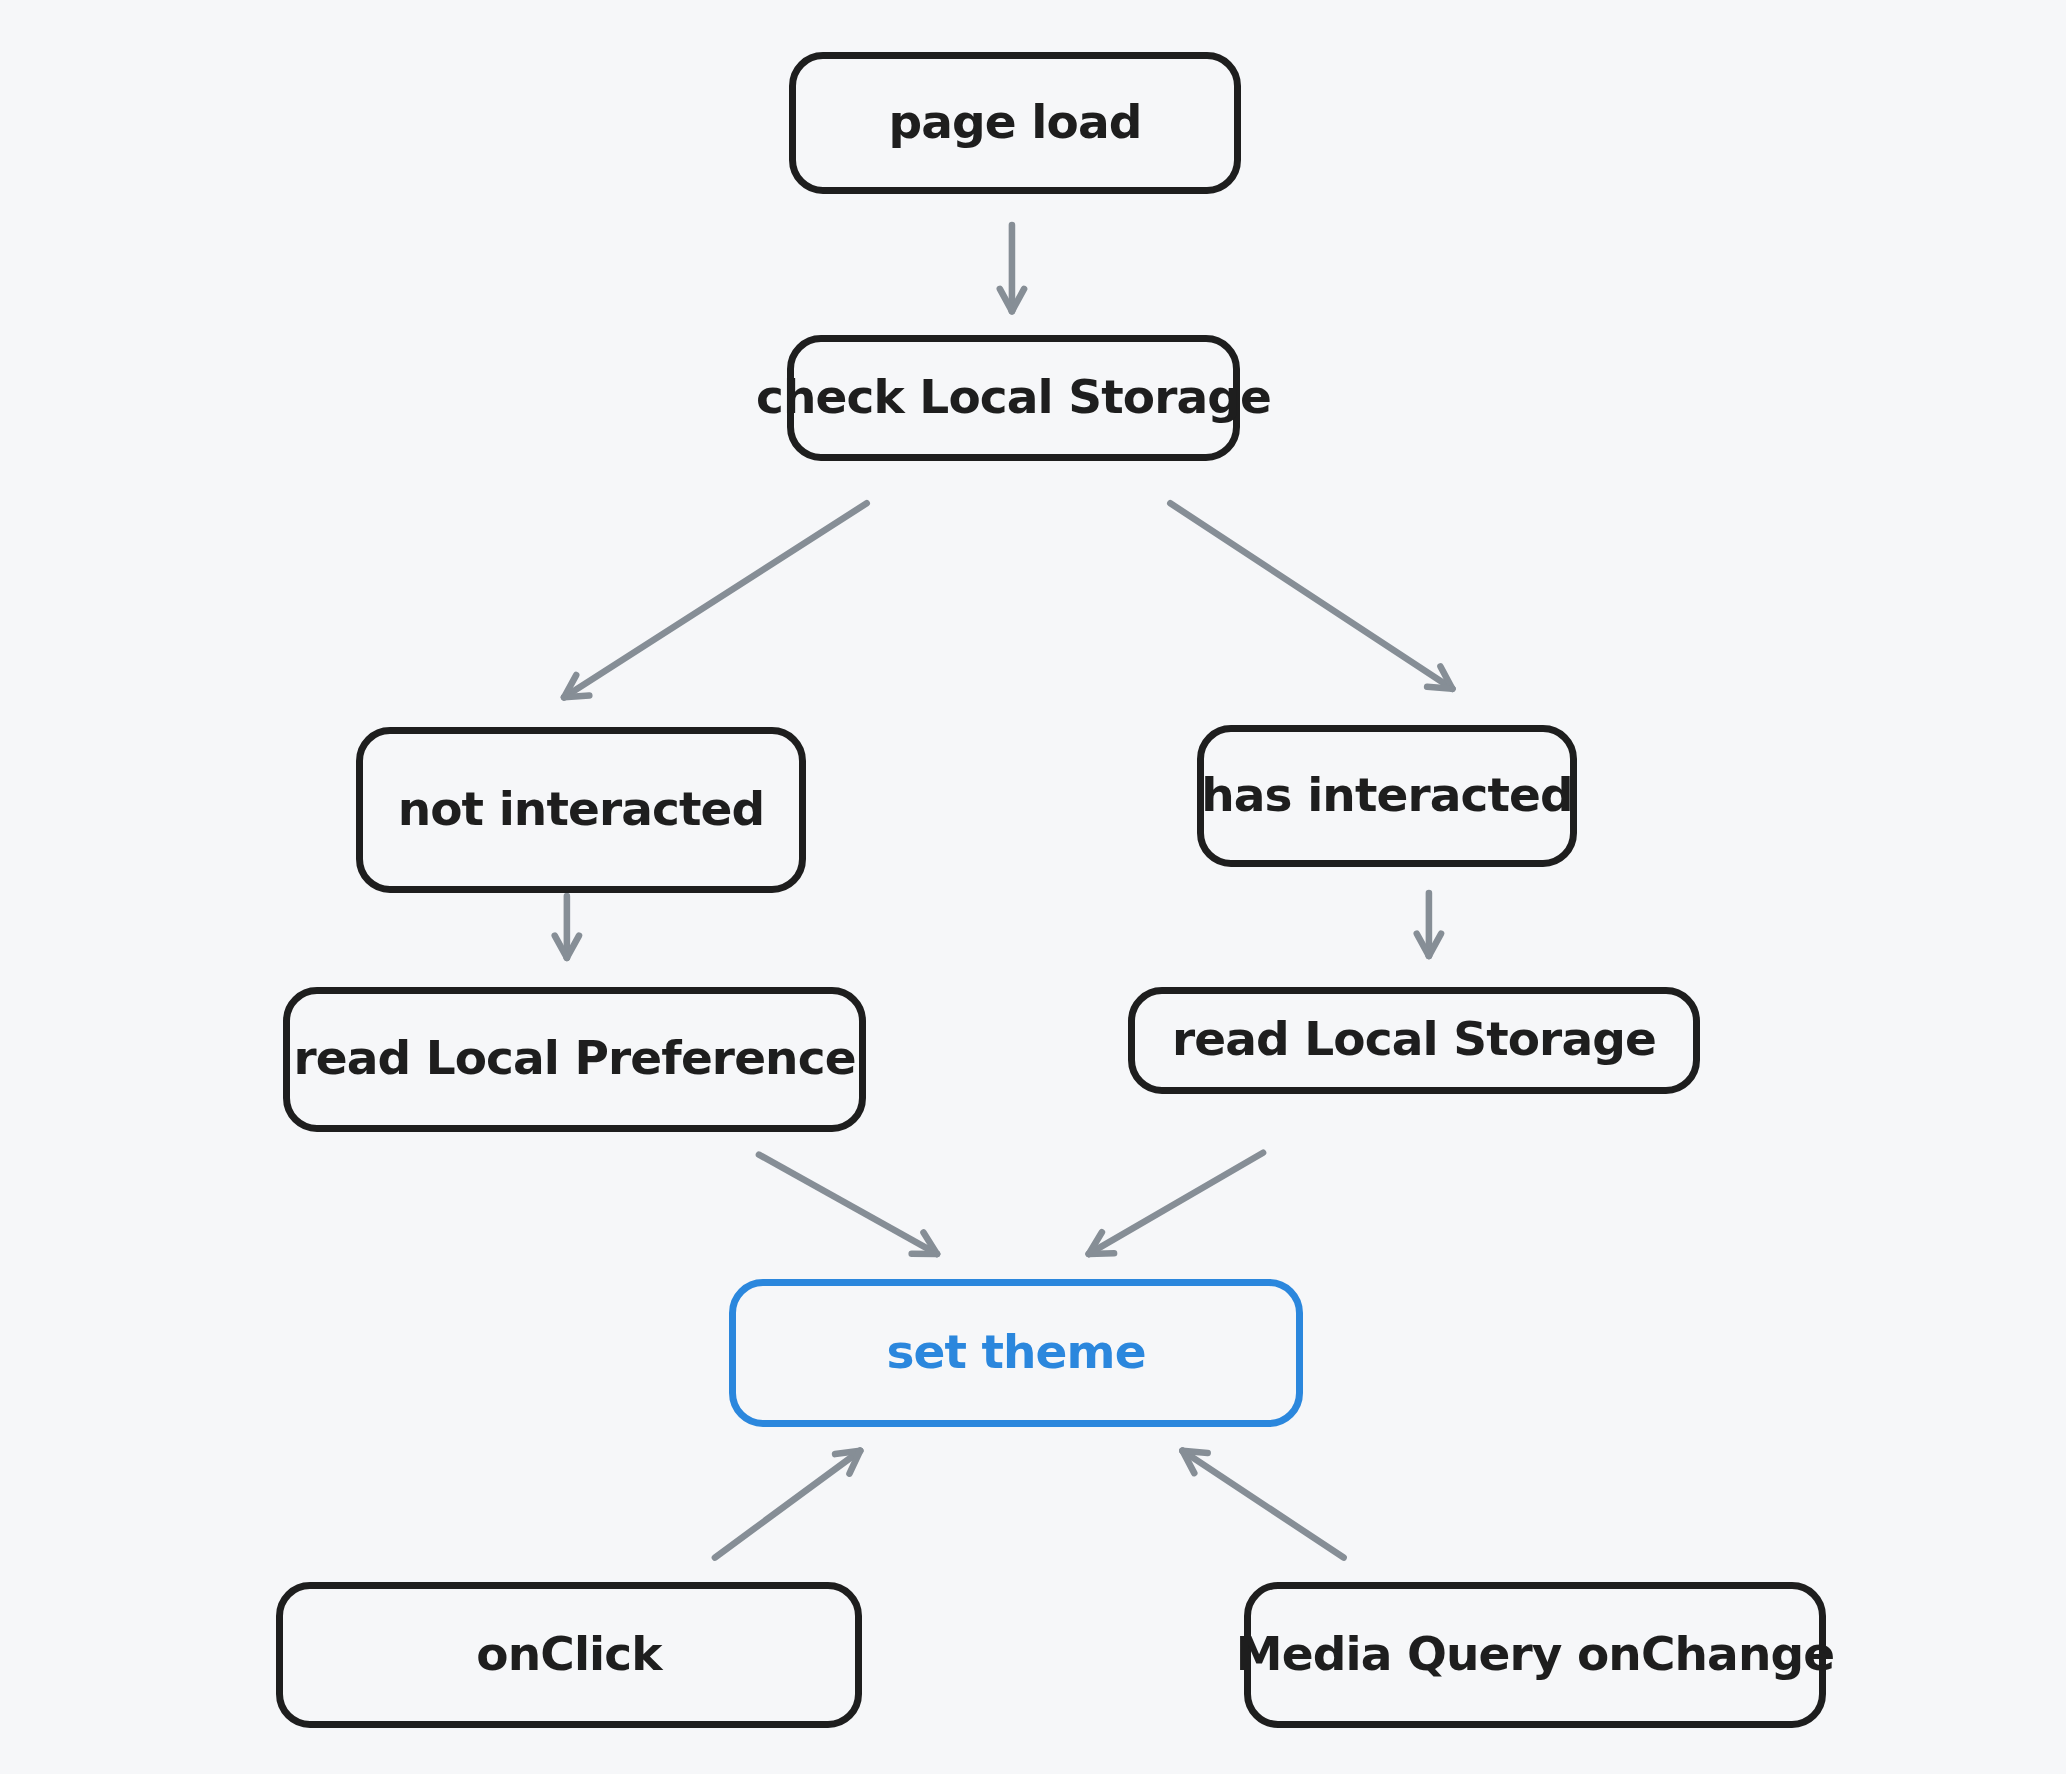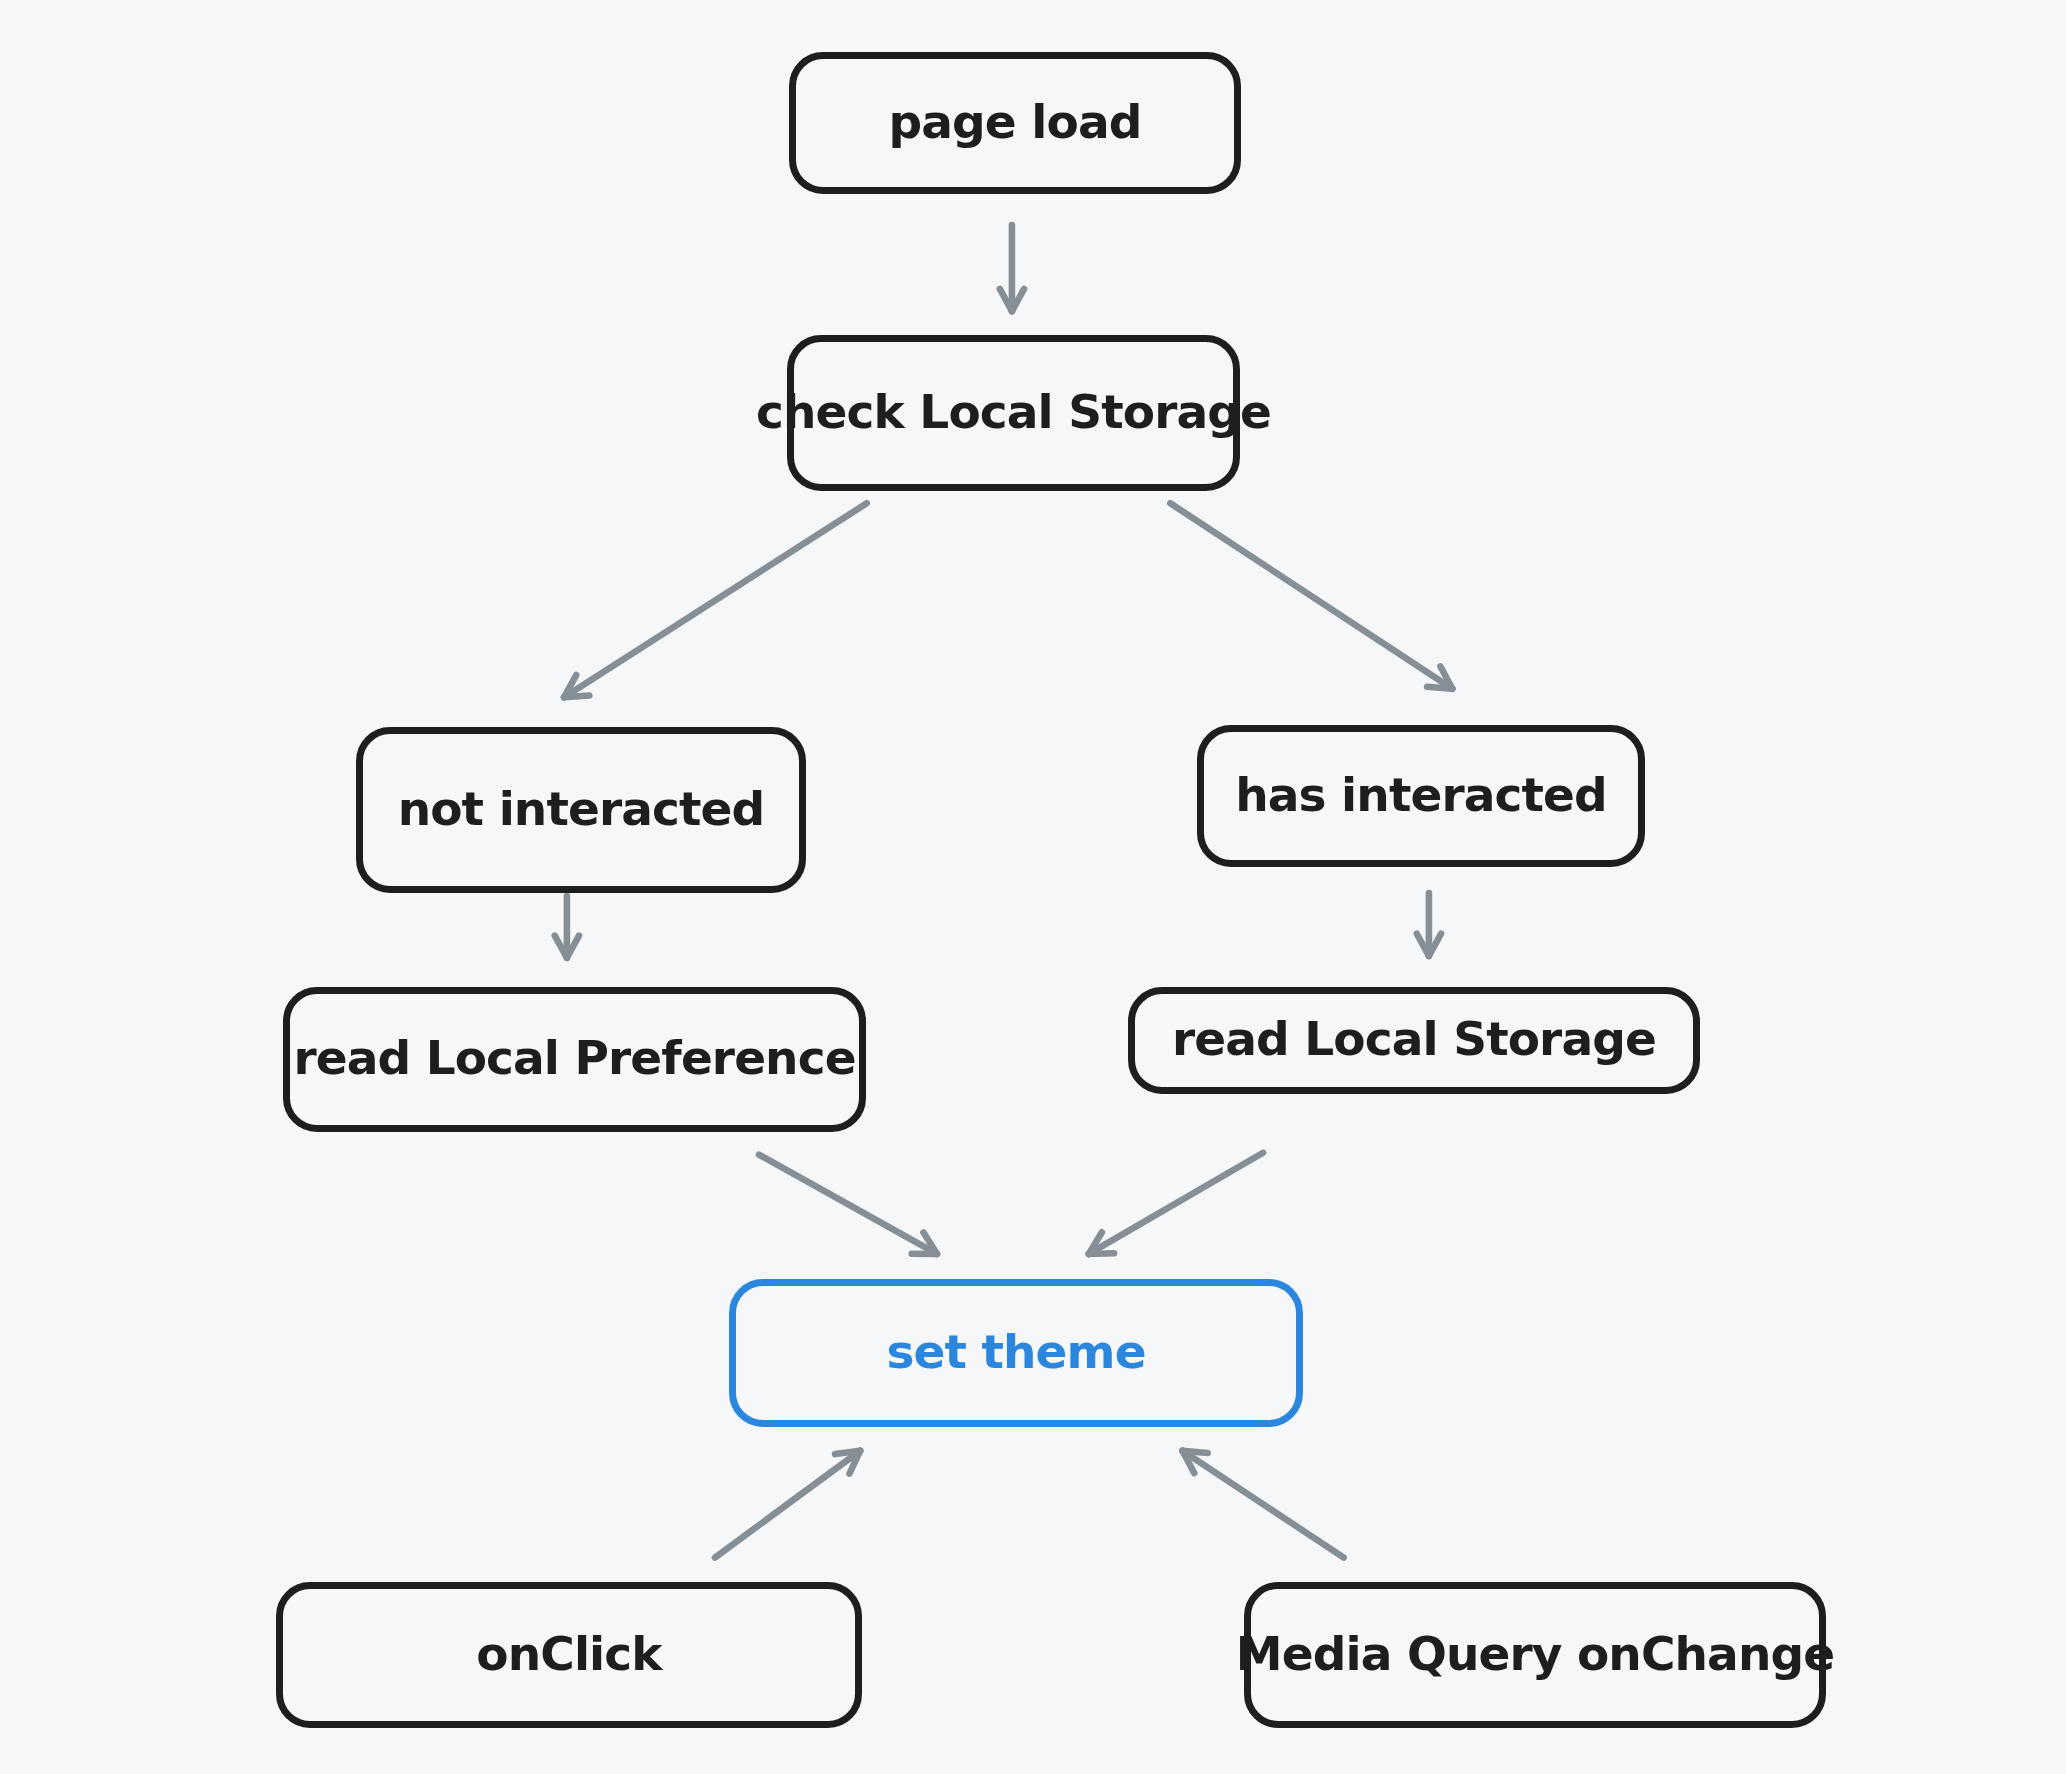--- a/index.html
+++ b/index.html
@@ -99,27 +99,27 @@
       <g>
         <line x1="1434" y1="1662" x2="1262" y2="1548" class="edge-line"></line>
         <line x1="1262" y1="1548" x2="1274.5991347471424" y2="1571.8801550167361" class="edge-line"></line>
         <line x1="1262" y1="1548" x2="1288.9017991151227" y2="1550.3006964966257" class="edge-line"></line>
       </g>
     </svg>
 
 <div class="node" style="left: 789px; top: 52px; width: 452px; height: 142px;">
       <span class="label">page load</span>
     </div>
-    <div class="node" style="left: 787px; top: 335px; width: 453px; height: 156px;">
+    <div class="node" style="left: 787px; top: 335px; width: 453px; height: 126px;">
       <span class="label">check Local Storage</span>
     </div>
     <div class="node" style="left: 356px; top: 727px; width: 450px; height: 166px;">
       <span class="label">not interacted</span>
     </div>
-    <div class="node" style="left: 1197px; top: 725px; width: 448px; height: 142px;">
+    <div class="node" style="left: 1197px; top: 725px; width: 380px; height: 142px;">
       <span class="label">has interacted</span>
     </div>
     <div class="node" style="left: 283px; top: 987px; width: 583px; height: 145px;">
       <span class="label">read Local Preference</span>
     </div>
     <div class="node" style="left: 1128px; top: 987px; width: 572px; height: 107px; justify-content: center;">
       <span class="label">read Local Storage</span>
     </div>
     <div class="node accent" style="left: 729px; top: 1279px; width: 574px; height: 148px;">
       <span class="label">set theme</span>

